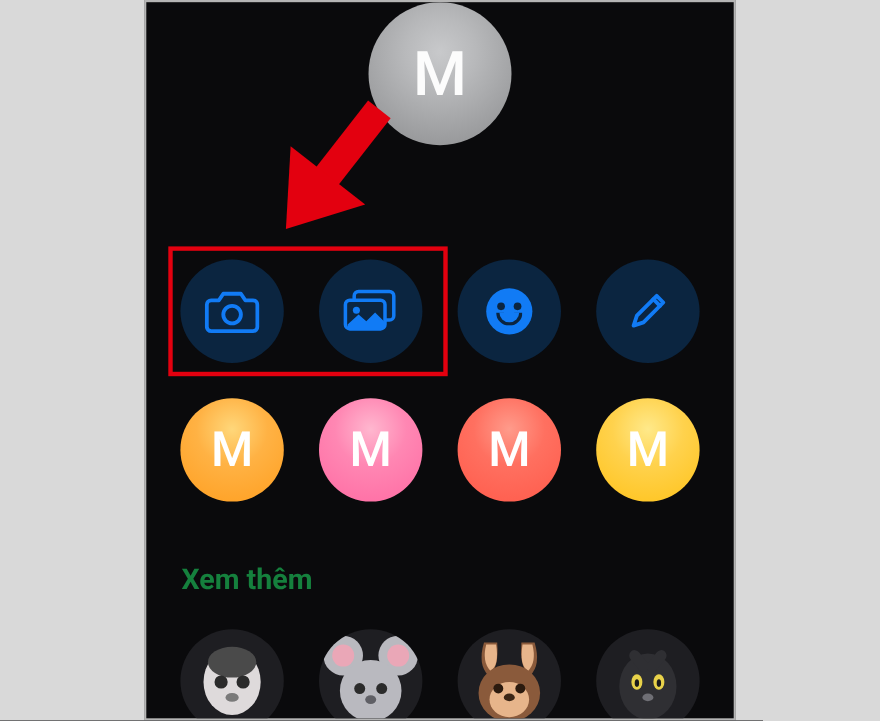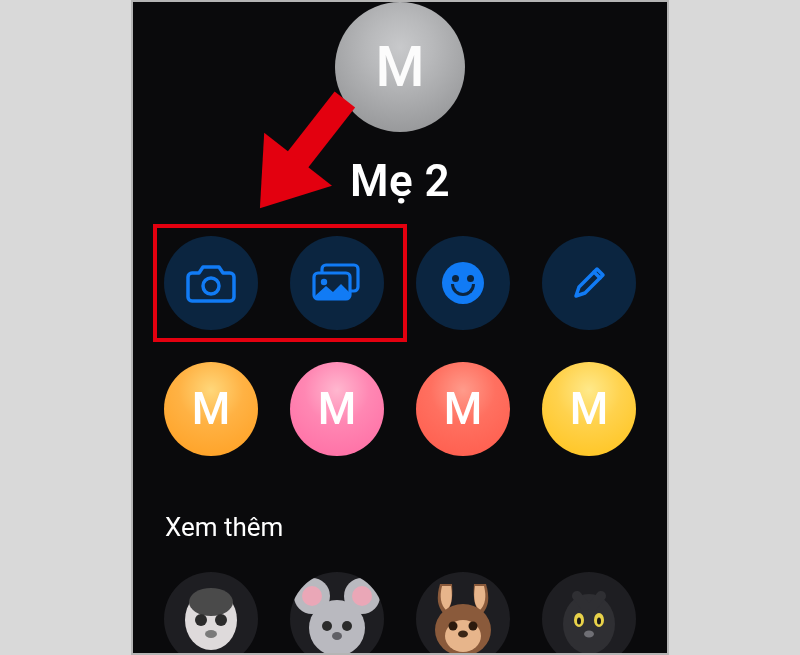--- a/index.html
+++ b/index.html
@@ -142,23 +142,23 @@
     display: flex;
     justify-content: space-between;
     align-items: baseline;
   }
   .section-label {
     color: #e9e9ee;
     font-size: 26px;
     font-weight: 400;
   }
   .see-more {
-    color: #ffffff;
+    color: #15803d;
     font-size: 26px;
-    font-weight: 400;
+    font-weight: 700;
   }
   
   .memoji-row {
     position: absolute;
     top: 570px;
     left: 0; right: 0;
     display: flex;
     justify-content: center;
     gap: 32px;
   }
@@ -177,21 +177,20 @@
 </head>
 <body>
 
 <div class="frame">
   <div class="content">
 
     <div class="avatar">
       <span>M</span>
     </div>
 
-    <div class="contact-name">Mẹ 2</div>
 
     <div class="option-row">
       <div class="option-btn">
         <span>
           <svg width="50" height="40" viewBox="0 0 50 40">
             <path d="M6 10 h7 l4 -6 h16 l4 6 h7 a4 4 0 0 1 4 4 v20 a4 4 0 0 1 -4 4 H6 a4 4 0 0 1 -4 -4 V14 a4 4 0 0 1 4 -4 Z" fill="none" stroke="#117bf5" stroke-width="3.5" stroke-linejoin="round"></path>
             <circle cx="25" cy="23" r="8" fill="none" stroke="#117bf5" stroke-width="3.5"></circle>
           </svg>
         </span>
       </div>

